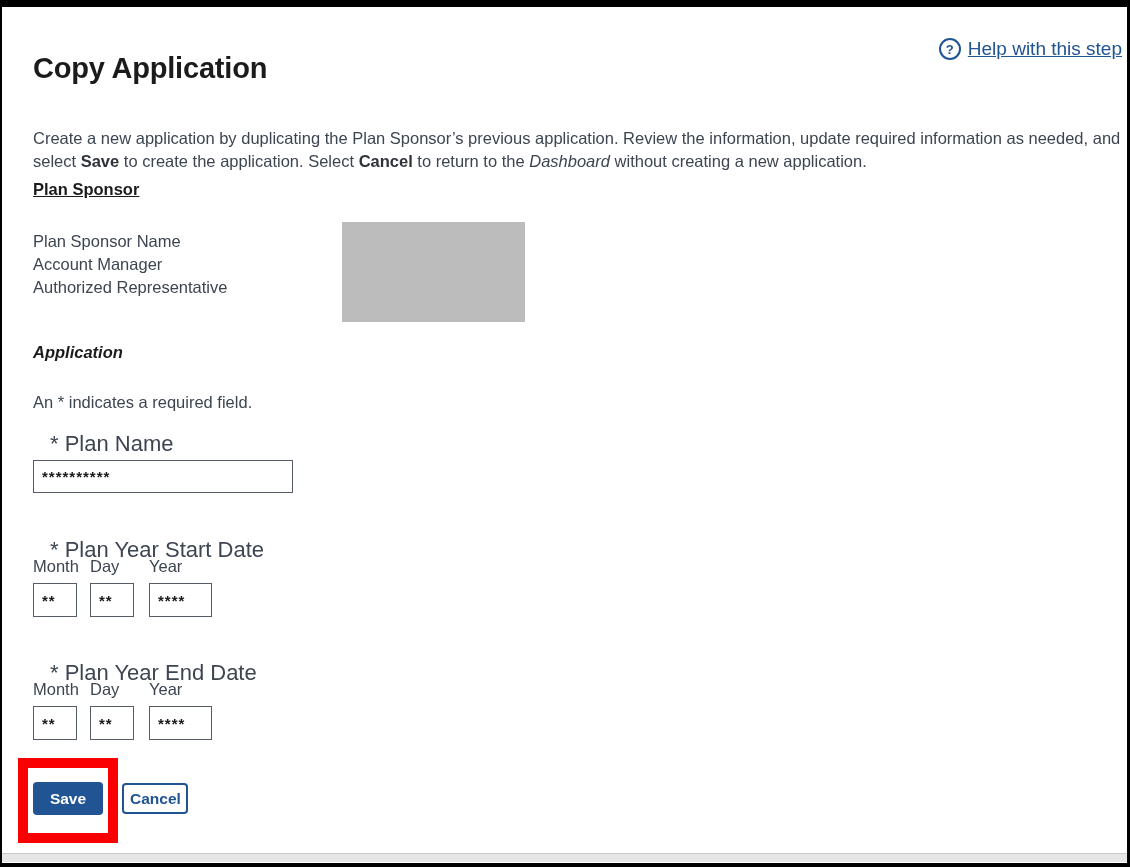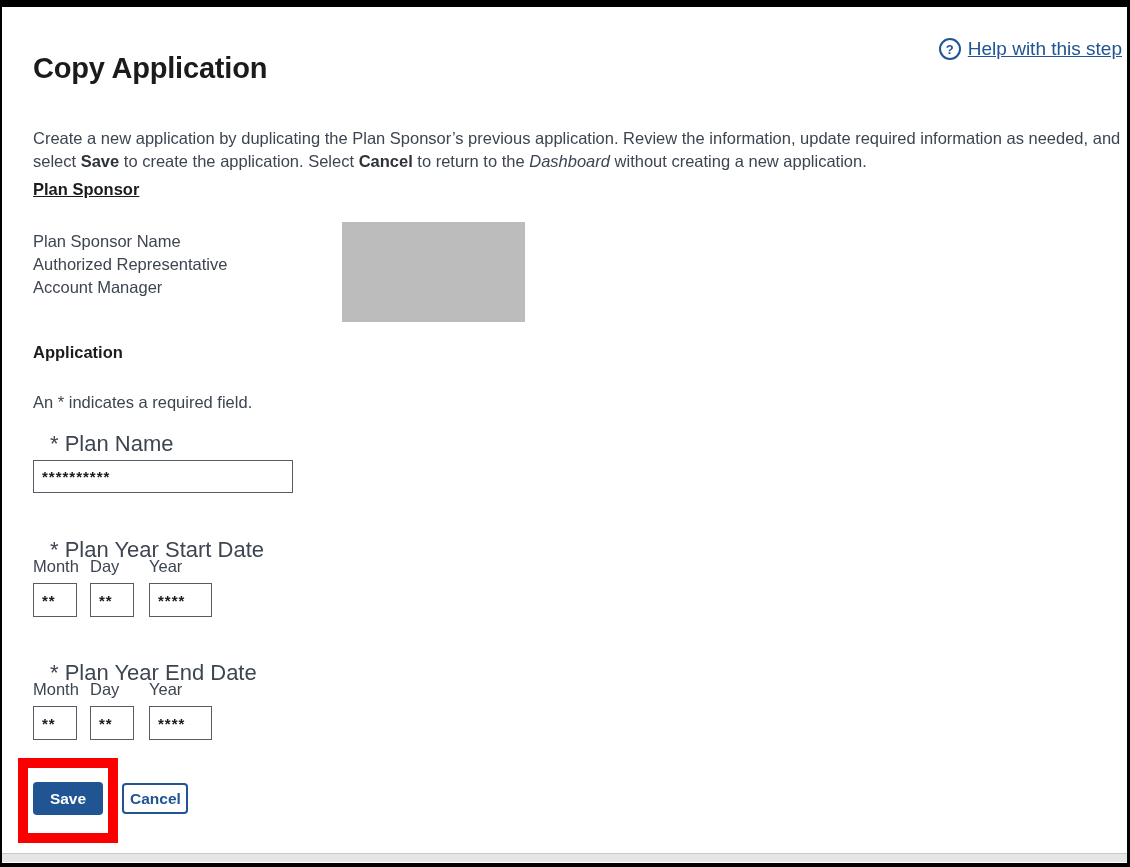--- a/index.html
+++ b/index.html
@@ -54,26 +54,26 @@
   <a class="abs help-link">
     <span class="help-icon">?</span>
     <span class="help-text">Help with this step</span>
   </a>
 
   <p class="abs intro"><span>Create a new application by duplicating the Plan Sponsor’s previous application. Review the information, update required information as needed, and select </span><b>Save</b><span> to create the application. Select </span><b>Cancel</b><span> to return to the </span><i>Dashboard</i><span> without creating a new application.</span></p>
 
   <div class="abs section-heading" style="top:180px;text-decoration:underline;">Plan Sponsor</div>
   <div class="abs sponsor-labels">
     <div>Plan Sponsor Name</div>
+    <div>Account Manager</div>
     <div>Authorized Representative</div>
-    <div>Account Manager</div>
   </div>
   <div class="abs redact-box"></div>
 
-  <div class="abs section-heading" style="top:343px;">Application</div>
+  <div class="abs section-heading" style="top:343px;font-style:italic;">Application</div>
   <div class="abs note">An * indicates a required field.</div>
 
   <label class="abs field-label" style="top:431px;">* Plan Name</label>
   <input class="abs text-input plan-name-input" type="text" value="**********" style="">
 
   <div class="abs field-label" style="top:537px;">* Plan Year Start Date</div>
   <div class="abs date-label" style="left:33px;top:557px;">Month</div>
   <div class="abs date-label" style="left:90px;top:557px;">Day</div>
   <div class="abs date-label" style="left:149px;top:557px;">Year</div>
   <input class="abs text-input date-input" style="left: 33px; top: 583px; width: 44px;" type="text" value="**">

